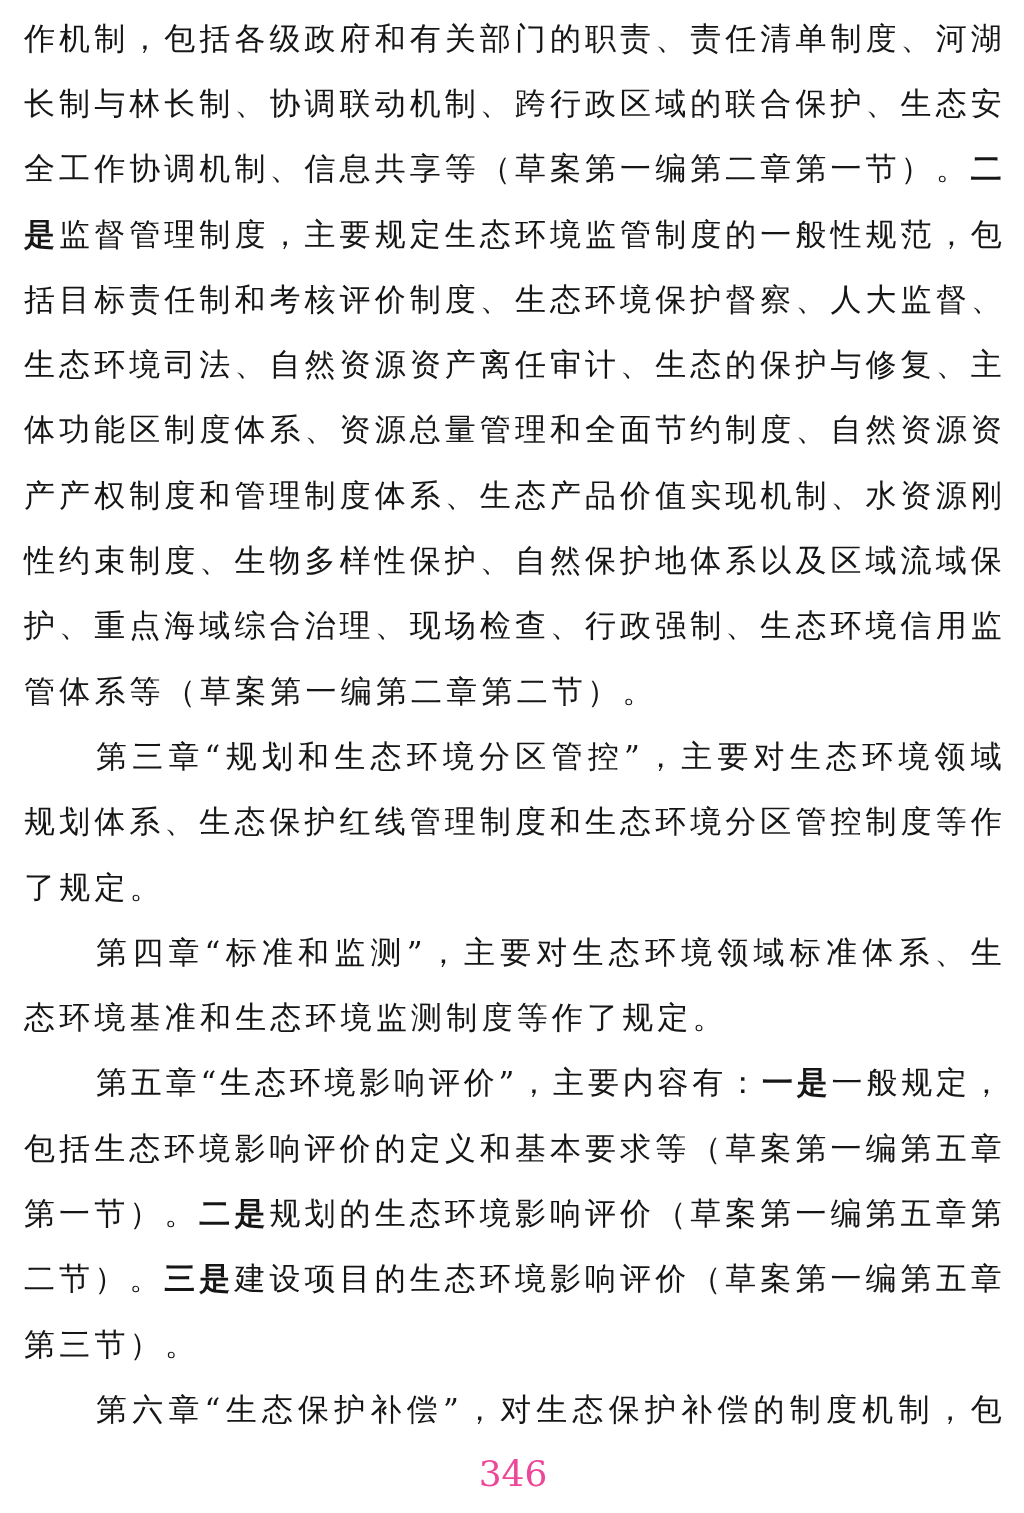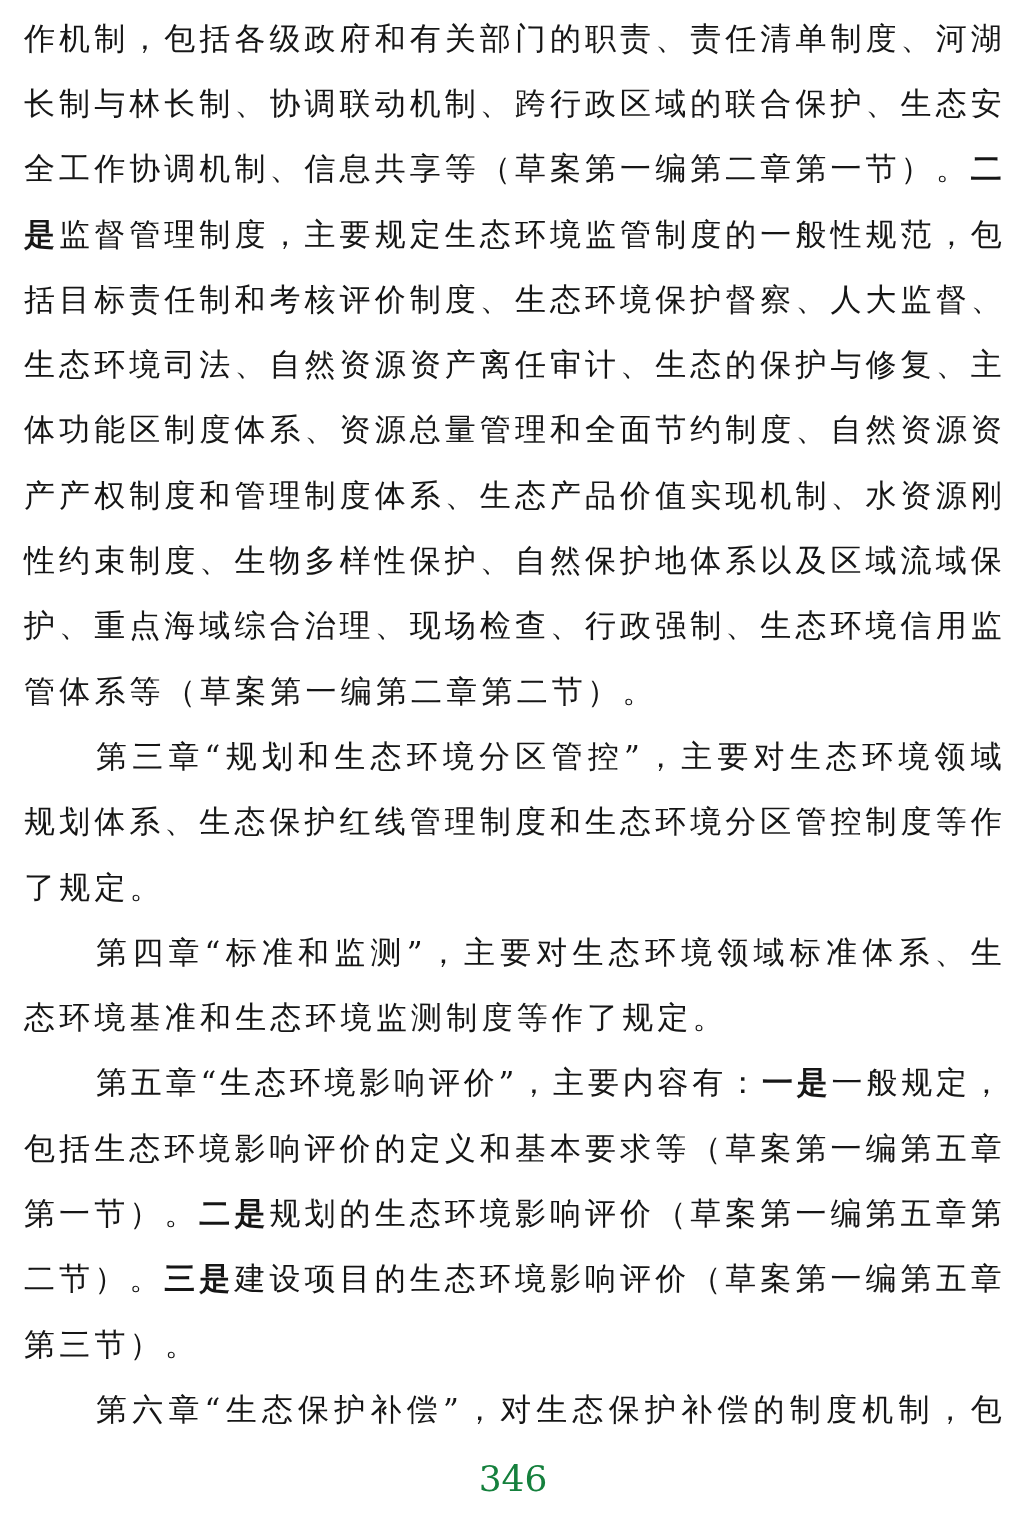--- a/index.html
+++ b/index.html
@@ -41,26 +41,26 @@
   .ch {
     display: inline-block;
   }
   .ch.bold {
     font-weight: 700;
     font-family: "DejaVu Sans", sans-serif;
   }
   .footer {
     display: flex;
     justify-content: center;
-    align-items: center;
+    align-items: flex-start;
     height: 52px;
     margin-top: 10px;
     font-family: "DejaVu Serif", serif;
     font-size: 36px;
-    color: #15803d;
+    color: #ec4899;
   }
 </style>
 </head>
 <body>
 
 <div class="page">
   <div class="doc-body">
       <div class="line justify"><span class="ch">作</span><span class="ch">机</span><span class="ch">制</span><span class="ch">，</span><span class="ch">包</span><span class="ch">括</span><span class="ch">各</span><span class="ch">级</span><span class="ch">政</span><span class="ch">府</span><span class="ch">和</span><span class="ch">有</span><span class="ch">关</span><span class="ch">部</span><span class="ch">门</span><span class="ch">的</span><span class="ch">职</span><span class="ch">责</span><span class="ch">、</span><span class="ch">责</span><span class="ch">任</span><span class="ch">清</span><span class="ch">单</span><span class="ch">制</span><span class="ch">度</span><span class="ch">、</span><span class="ch">河</span><span class="ch">湖</span></div>
       <div class="line justify"><span class="ch">长</span><span class="ch">制</span><span class="ch">与</span><span class="ch">林</span><span class="ch">长</span><span class="ch">制</span><span class="ch">、</span><span class="ch">协</span><span class="ch">调</span><span class="ch">联</span><span class="ch">动</span><span class="ch">机</span><span class="ch">制</span><span class="ch">、</span><span class="ch">跨</span><span class="ch">行</span><span class="ch">政</span><span class="ch">区</span><span class="ch">域</span><span class="ch">的</span><span class="ch">联</span><span class="ch">合</span><span class="ch">保</span><span class="ch">护</span><span class="ch">、</span><span class="ch">生</span><span class="ch">态</span><span class="ch">安</span></div>
       <div class="line justify"><span class="ch">全</span><span class="ch">工</span><span class="ch">作</span><span class="ch">协</span><span class="ch">调</span><span class="ch">机</span><span class="ch">制</span><span class="ch">、</span><span class="ch">信</span><span class="ch">息</span><span class="ch">共</span><span class="ch">享</span><span class="ch">等</span><span class="ch">（</span><span class="ch">草</span><span class="ch">案</span><span class="ch">第</span><span class="ch">一</span><span class="ch">编</span><span class="ch">第</span><span class="ch">二</span><span class="ch">章</span><span class="ch">第</span><span class="ch">一</span><span class="ch">节</span><span class="ch">）</span><span class="ch">。</span><span class="ch bold">二</span></div>

